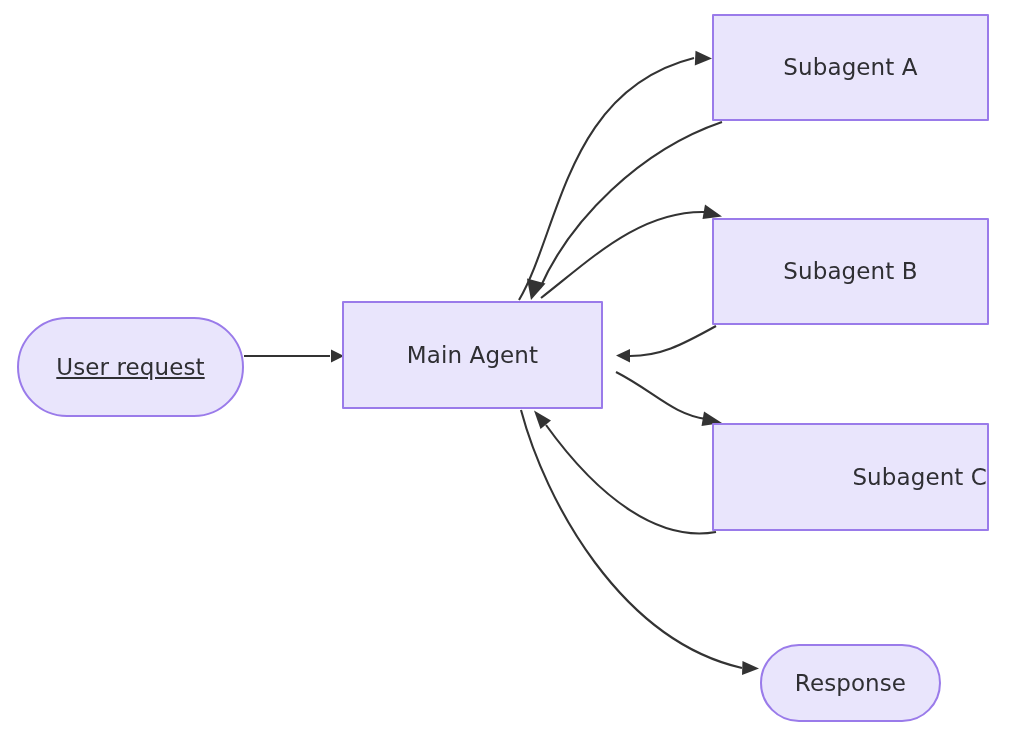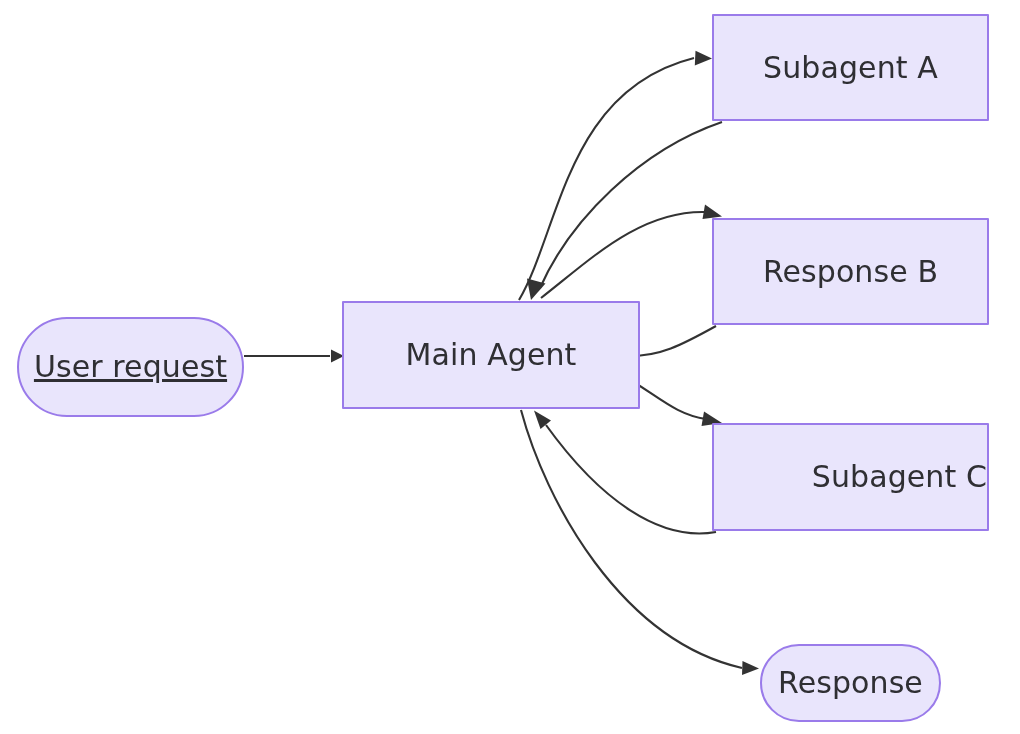--- a/index.html
+++ b/index.html
@@ -29,40 +29,40 @@
   }
   .node {
     position: absolute;
     box-sizing: border-box;
     display: flex;
     align-items: center;
     justify-content: center;
     background: #e9e5fc;
     border: 2px solid #9a7bea;
     color: #2f2f33;
-    font-size: 30px;
+    font-size: 23px;
     font-family: "DejaVu Sans", "Liberation Sans", sans-serif;
     letter-spacing: 0.1px;
     line-height: 1;
     white-space: nowrap;
   }
   .node.rect {
     border-radius: 1px;
   }
   .node.stadium {
     border-radius: 999px;
   }
   .node-label {
     display: block;
     pointer-events: none;
   }
 
   
   #node-user-request { left: 17px;  top: 317px; width: 227px; height: 100px; text-decoration: underline; }
-  #node-main-agent   { left: 342px; top: 301px; width: 298px; height: 108px; }
+  #node-main-agent   { left: 342px; top: 301px; width: 261px; height: 108px; }
   #node-subagent-a   { left: 712px; top: 14px;  width: 277px; height: 107px; }
   #node-subagent-b   { left: 712px; top: 218px; width: 277px; height: 107px; }
   #node-subagent-c   { left: 712px; top: 423px; width: 277px; height: 108px; justify-content: flex-end; }
   #node-response     { left: 760px; top: 644px; width: 181px; height: 78px; }
 
   .edge-path {
     fill: none;
     stroke: #333333;
     stroke-width: 2.1px;
   }
@@ -125,21 +125,21 @@
 
   <div class="node rect" id="node-main-agent">
     <span class="node-label">Main Agent</span>
   </div>
 
   <div class="node rect" id="node-subagent-a">
     <span class="node-label">Subagent A</span>
   </div>
 
   <div class="node rect" id="node-subagent-b">
-    <span class="node-label">Response B</span>
+    <span class="node-label">Subagent B</span>
   </div>
 
   <div class="node rect" id="node-subagent-c">
     <span class="node-label">Subagent C</span>
   </div>
 
   <div class="node stadium" id="node-response">
     <span class="node-label">Response</span>
   </div>
 

